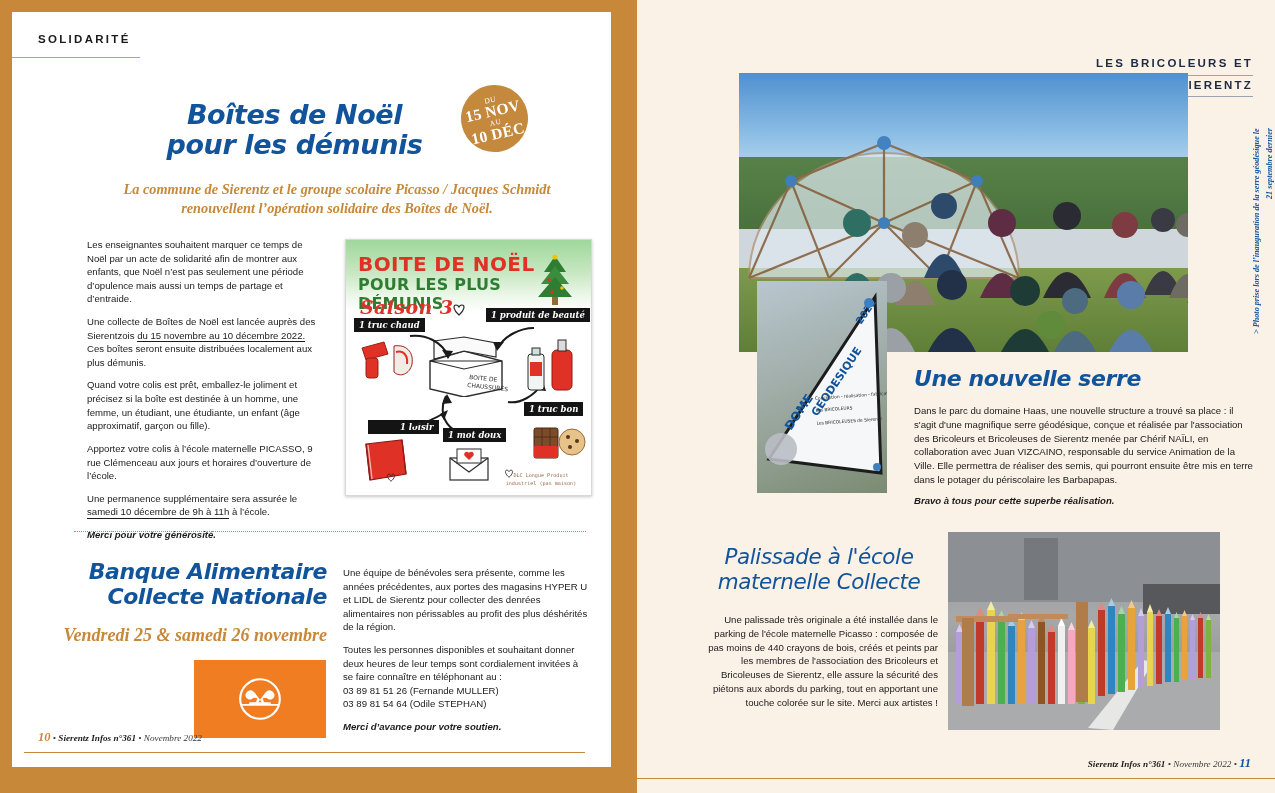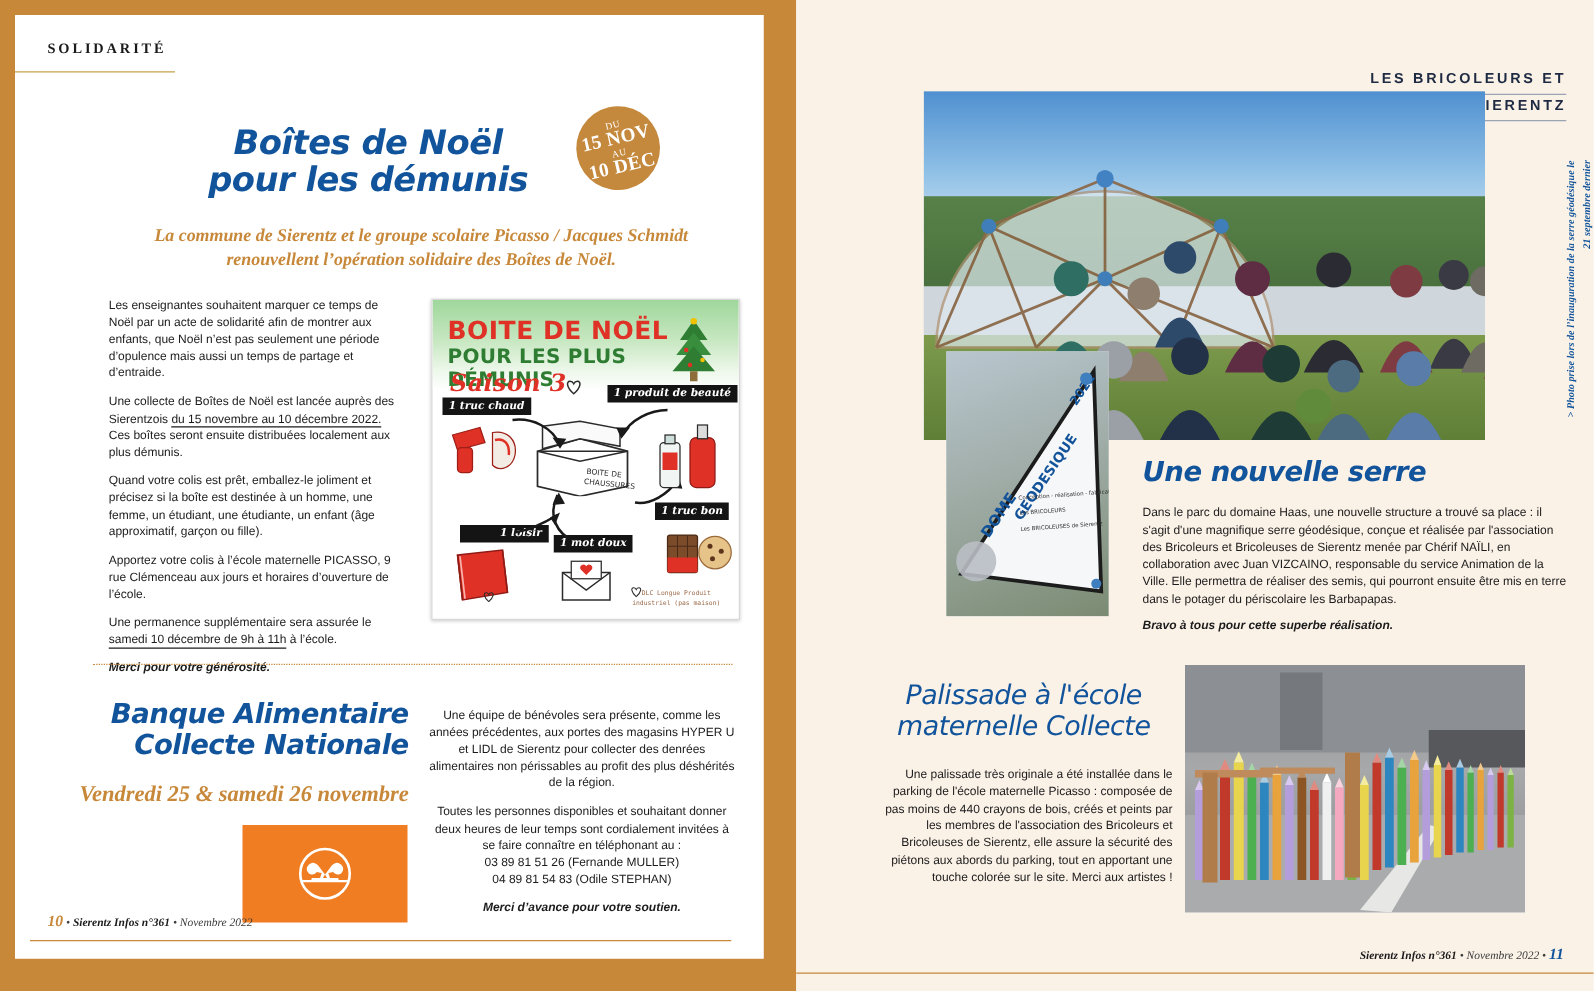--- a/index.html
+++ b/index.html
@@ -15,21 +15,21 @@
     position:absolute;left:0;top:0;width:637px;height:793px;
     background:#c8883a;
   }
   .page-left-inner{
     position:absolute;left:12px;top:12px;right:26px;bottom:26px;
     background:#ffffff;
   }
   .rubric{
     position:absolute;left:26px;top:21px;
     font-size:11.5px;font-weight:bold;letter-spacing:2.3px;color:#1a1a1a;
-    font-family:Liberation Serif, serif;
+    font-family:Liberation Sans, sans-serif;
   }
   .rubric-rule{
     position:absolute;left:0px;top:45px;width:128px;height:1px;background:#c8a24a;
   }
 
   .badge{
     position:absolute;left:449px;top:73px;width:67px;height:67px;border-radius:50%;
     background:#c4893c;color:#ffffff;
     transform:rotate(-13deg);
     display:flex;flex-direction:column;align-items:center;justify-content:center;
@@ -98,21 +98,21 @@
     font-size:18px;
   }
   .ba-logo{
     position:absolute;left:182px;top:648px;width:132px;height:78px;background:#f07d22;
     display:flex;align-items:center;justify-content:center;
   }
   .ba-body{
     position:absolute;left:331px;top:554px;width:245px;
     color:#1b1b1b;font-size:9.6px;line-height:1.42;
   }
-  .ba-body p{margin:0 0 9px 0;text-align:center;}
+  .ba-body p{margin:0 0 9px 0;}
 
   .foot-left{
     position:absolute;left:26px;bottom:22px;font-size:9.2px;color:#3a3a3a;
     font-family:"Liberation Serif",serif;font-style:italic;
   }
   .foot-left b.num{color:#c8883a;font-size:12.5px;font-weight:bold;font-style:italic;}
   .foot-left b.mag{color:#1b1b1b;font-weight:bold;font-style:italic;}
   .foot-rule-left{position:absolute;left:12px;right:26px;bottom:14px;height:1.3px;background:#c8883a;}
 
   
@@ -333,21 +333,21 @@
           <path d="M66,22 C72,24 74,30 70,34 C67,37 62,36 60,33 L54,34 L56,40 L66,40 L67,44 L55,44 L50,36 L56,28 C59,24 62,21 66,22 Z" fill="#ffffff"></path>
           <path d="M42,40 h16 l-2,4 h-12 z" fill="#ffffff"></path>
         </svg>
       </div>
 
       <div class="ba-body">
         <p>Une équipe de bénévoles sera présente, comme les années précédentes, aux portes des magasins HYPER U et LIDL de Sierentz pour collecter des denrées alimentaires non périssables au profit des plus déshérités de la région.</p>
         <p>
           <span>Toutes les personnes disponibles et souhaitant donner deux heures de leur temps sont cordialement invitées à se faire connaître en téléphonant au :</span><br>
           <span>03 89 81 51 26 (Fernande MULLER)</span><br>
-          <span>04 89 81 54 83 (Odile STEPHAN)</span>
+          <span>03 89 81 54 64 (Odile STEPHAN)</span>
         </p>
         <p class="strongital">Merci d’avance pour votre soutien.</p>
       </div>
 
       <div class="foot-rule-left"></div>
       <div class="foot-left">
         <b class="num">10</b><span> • </span><b class="mag">Sierentz Infos n°361</b><span> • </span><span>Novembre 2022</span>
       </div>
 
     </div>

